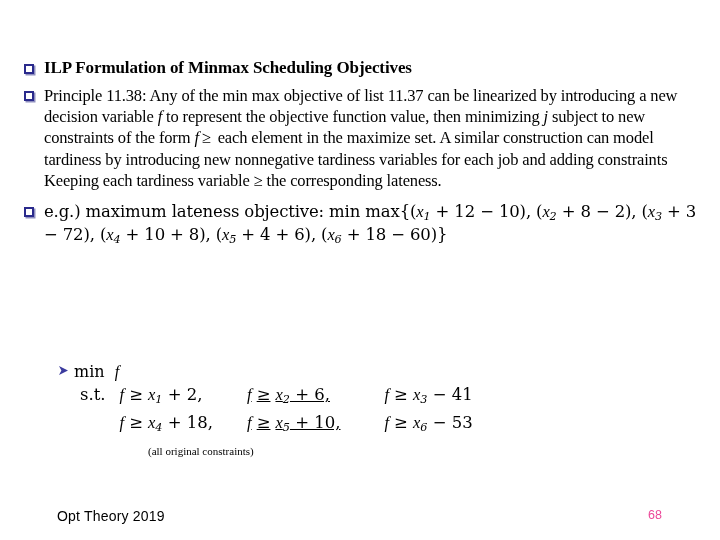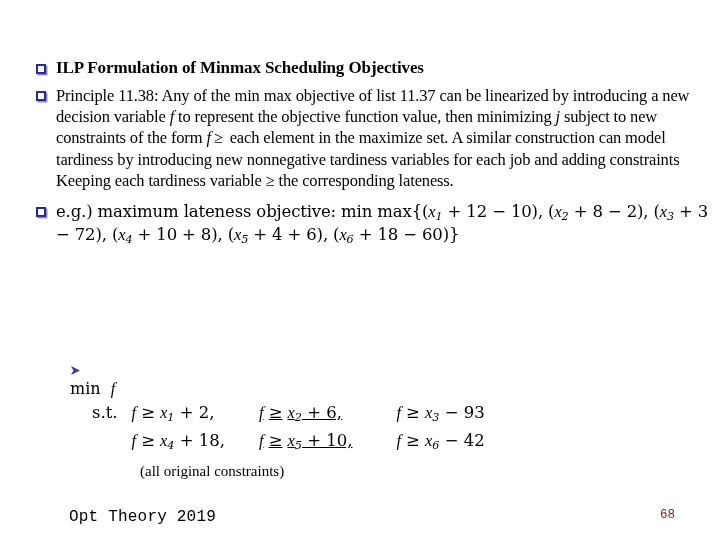--- a/index.html
+++ b/index.html
@@ -11,21 +11,21 @@
     width: 720px;
     height: 540px;
     overflow: hidden;
     font-family: "Liberation Serif", "DejaVu Serif", serif;
     color: #000000;
     position: relative;
   }
 
   .slide {
     position: absolute;
-    left: 12px; top: 0;
+    left: 0; top: 0;
     width: 692px;
     height: 540px;
     box-sizing: border-box;
     padding-left: 14px;
   }
 
   
   .content {
     position: absolute;
     left: 24px;
@@ -96,21 +96,20 @@
   .subblock {
     position: absolute;
     left: 58px;
     top: 362px;
     width: 560px;
   }
 
   .subrow {
     display: flex;
     align-items: flex-start;
-    flex-direction: column;
   }
 
   .arrow {
     flex: 0 0 auto;
     width: 16px;
     color: #3b3b9e;
     font-size: 14px;
     line-height: 1.1;
     padding-top: 2px;
   }
@@ -133,42 +132,42 @@
     margin-left: 36px;
   }
   .eq-lbl {
     padding-right: 14px !important;
     font-size: 15.5px;
   }
   .eq-col2 { padding-left: 34px !important; text-decoration: underline; }
   .eq-col3 { padding-left: 44px !important; }
 
   .allcon {
-    margin-left: 70px;
+    margin-left: 90px;
     margin-top: 4px;
-    font-size: 15px;
+    font-size: 11px;
   }
 
   
   .footer-left {
     position: absolute;
     left: 57px;
     top: 508px;
-    font-size: 16px;
-    font-family: Liberation Mono, monospace;
+    font-size: 14px;
+    font-family: Liberation Sans, sans-serif;
     color: #000000;
     letter-spacing: 0.2px;
   }
   .footer-right {
     position: absolute;
     left: 648px;
     top: 508px;
     font-size: 12.5px;
-    font-family: Liberation Mono, monospace;
-    color: #7f1d1d;
+    font-family: Liberation Sans, sans-serif;
+    color: #ec4899;
   }
 </style>
 </head>
 <body>
 
 <div class="slide">
 
   <div class="content">
 
     <div class="bullet-row mb1">
@@ -199,27 +198,27 @@
       </span>
       <span class="minline math"><span>min</span>&nbsp;&nbsp;<i class="m">f</i></span>
     </div>
 
     <table class="eqtable math">
       <tbody id="constraints-body">
           <tr>
             <td class="eq-lbl">s.t.</td>
             <td><i class="m">f</i><span style="padding: 0px 5px;">≥</span><i class="m">x</i><sub>1</sub><span> + 2,</span></td>
             <td class="eq-col2"><i class="m">f</i><span style="padding: 0px 5px;">≥</span><i class="m">x</i><sub>2</sub><span> + 6,</span></td>
-            <td class="eq-col3"><i class="m">f</i><span style="padding: 0px 5px;">≥</span><i class="m">x</i><sub>3</sub><span> − 93</span></td>
+            <td class="eq-col3"><i class="m">f</i><span style="padding: 0px 5px;">≥</span><i class="m">x</i><sub>3</sub><span> − 41</span></td>
           </tr>
           <tr>
             <td class="eq-lbl"></td>
             <td><i class="m">f</i><span style="padding: 0px 5px;">≥</span><i class="m">x</i><sub>4</sub><span> + 18,</span></td>
             <td class="eq-col2"><i class="m">f</i><span style="padding: 0px 5px;">≥</span><i class="m">x</i><sub>5</sub><span> + 10,</span></td>
-            <td class="eq-col3"><i class="m">f</i><span style="padding: 0px 5px;">≥</span><i class="m">x</i><sub>6</sub><span> − 42</span></td>
+            <td class="eq-col3"><i class="m">f</i><span style="padding: 0px 5px;">≥</span><i class="m">x</i><sub>6</sub><span> − 53</span></td>
           </tr>
         </tbody>
     </table>
 
     <div class="allcon">(all original constraints)</div>
   </div>
 
   <div class="footer-left">Opt Theory 2019</div>
   <div class="footer-right">68</div>
 

